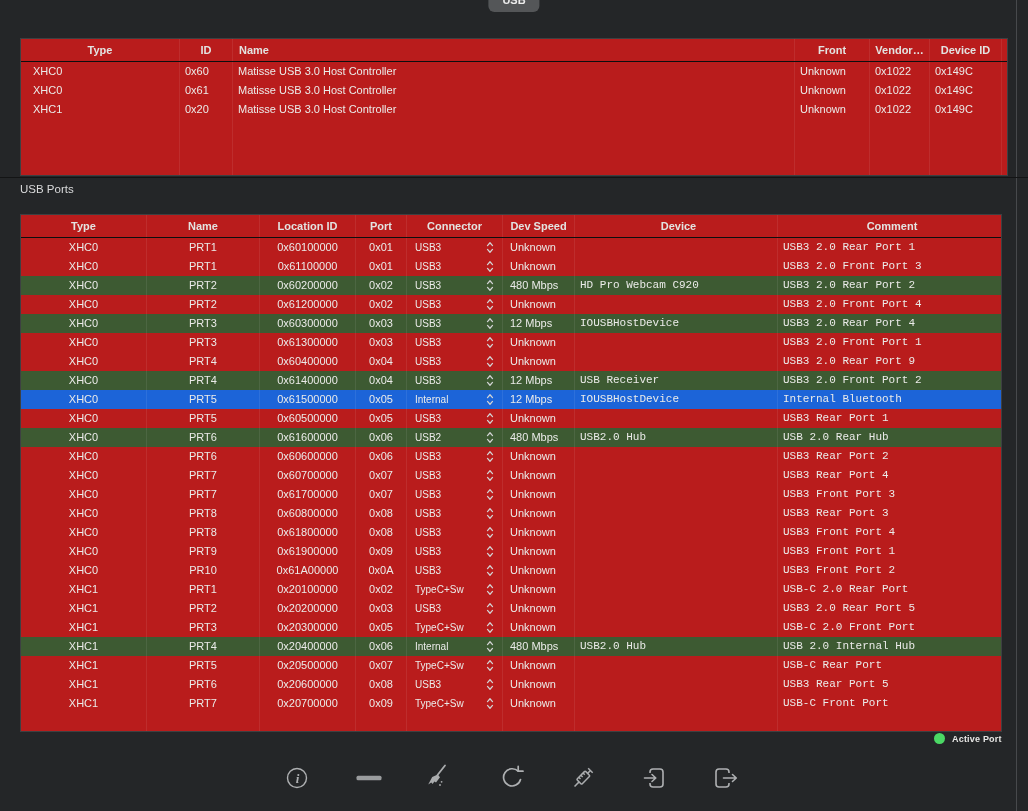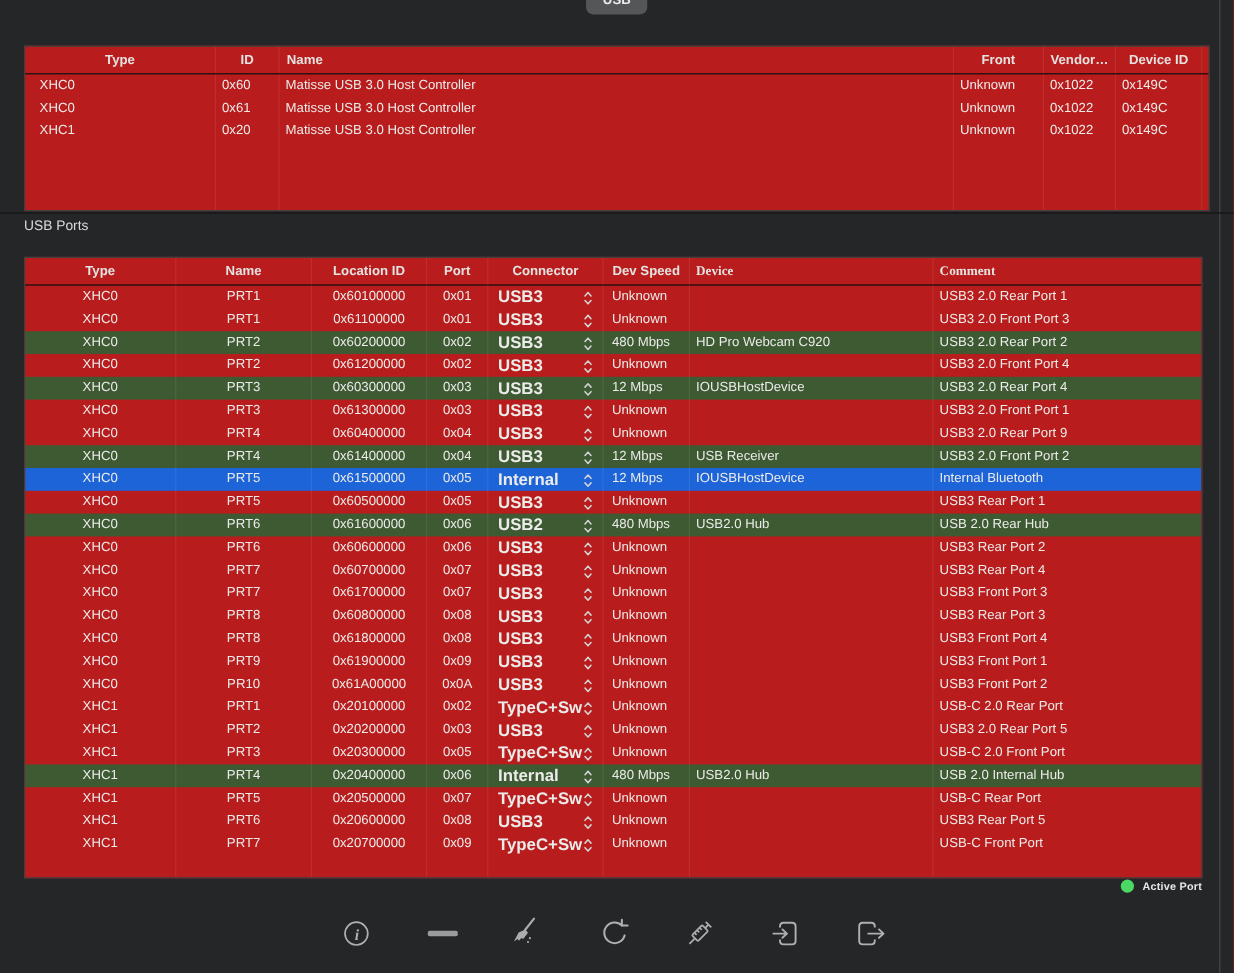--- a/index.html
+++ b/index.html
@@ -30,25 +30,25 @@
   .hc,.tc{border-right:1px solid rgba(255,255,255,0.08);white-space:nowrap;overflow:hidden;box-sizing:border-box;}
   .hc:last-child,.tc:last-child{border-right:none;}
   .hc{text-align:center;}
   
   .ctl-g{grid-template-columns:159px 53px 562px 75px 60px 72px 1fr;}
   .ctl-g .h2{text-align:left;padding-left:6px;}
   .ctl-g .k0{padding-left:12px;}
   .ctl-g .k1,.ctl-g .k2,.ctl-g .k3,.ctl-g .k4,.ctl-g .k5{padding-left:5px;}
   
   .port-g{grid-template-columns:126px 113px 96px 51px 96px 72px 203px 1fr;}
-  .port-g .h6,.port-g .h7{text-align:left;padding-left:5px;font-family:Liberation Serif, serif;}
+  .port-g .h6,.port-g .h7{text-align:center;padding-left:5px;}
   .port-g .k0,.port-g .k1,.port-g .k2,.port-g .k3{text-align:center;}
-  .port-g .k4{padding-left:8px;font-size:14px;position:relative;font-weight:bold;}
+  .port-g .k4{padding-left:8px;font-size:10px;position:relative;}
   .port-g .k5{padding-left:7px;}
-  .port-g .k6,.port-g .k7{padding-left:5px;}
+  .port-g .k6,.port-g .k7{padding-left:5px;font-family:Liberation Mono, monospace;}
   .stepper{position:absolute;right:8px;top:3px;display:inline-block;}
   
   .pane-sep{position:absolute;left:0;top:177px;width:1028px;height:1px;background:#131415;}
   .section-title{position:absolute;left:20px;top:183px;font-weight:normal;font-size:11.5px;color:#d9dadb;}
   
   .legend{position:absolute;left:934px;top:733px;display:flex;align-items:center;gap:7px;}
   .legend .dot{width:11px;height:11px;border-radius:50%;display:inline-block;}
   .legend-label{font-size:9px;font-weight:bold;color:#e8e8e6;letter-spacing:0.2px;text-align:center;}
   
   .toolbar{position:absolute;left:280px;top:761px;display:flex;gap:37.5px;}

